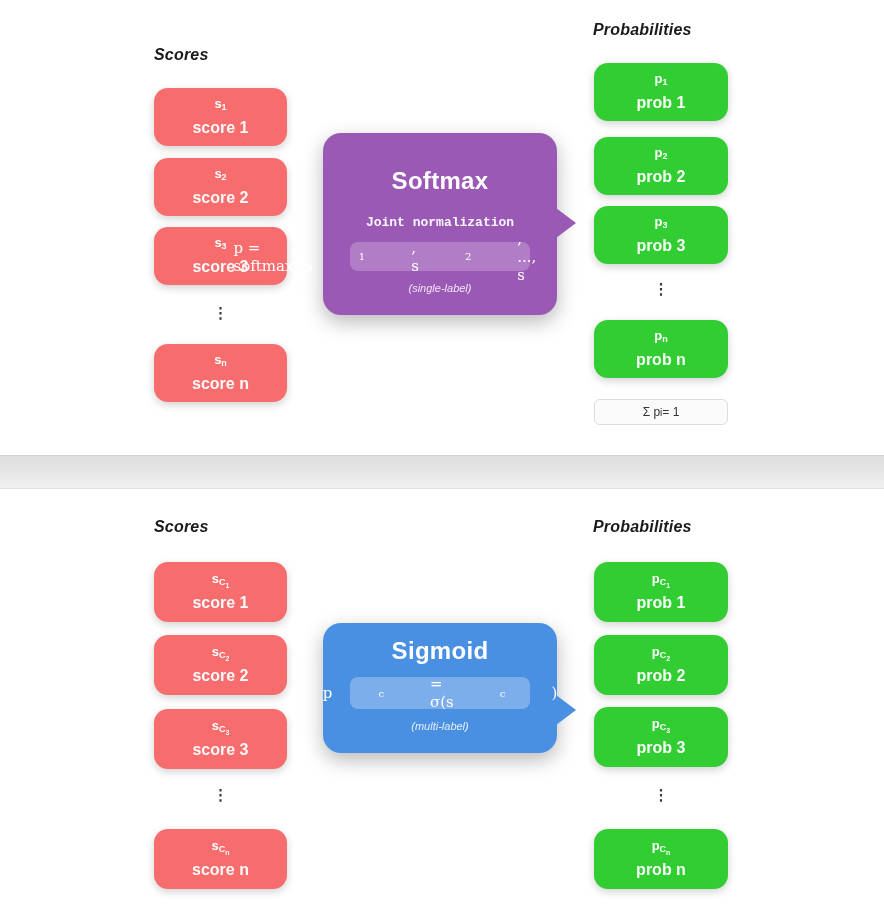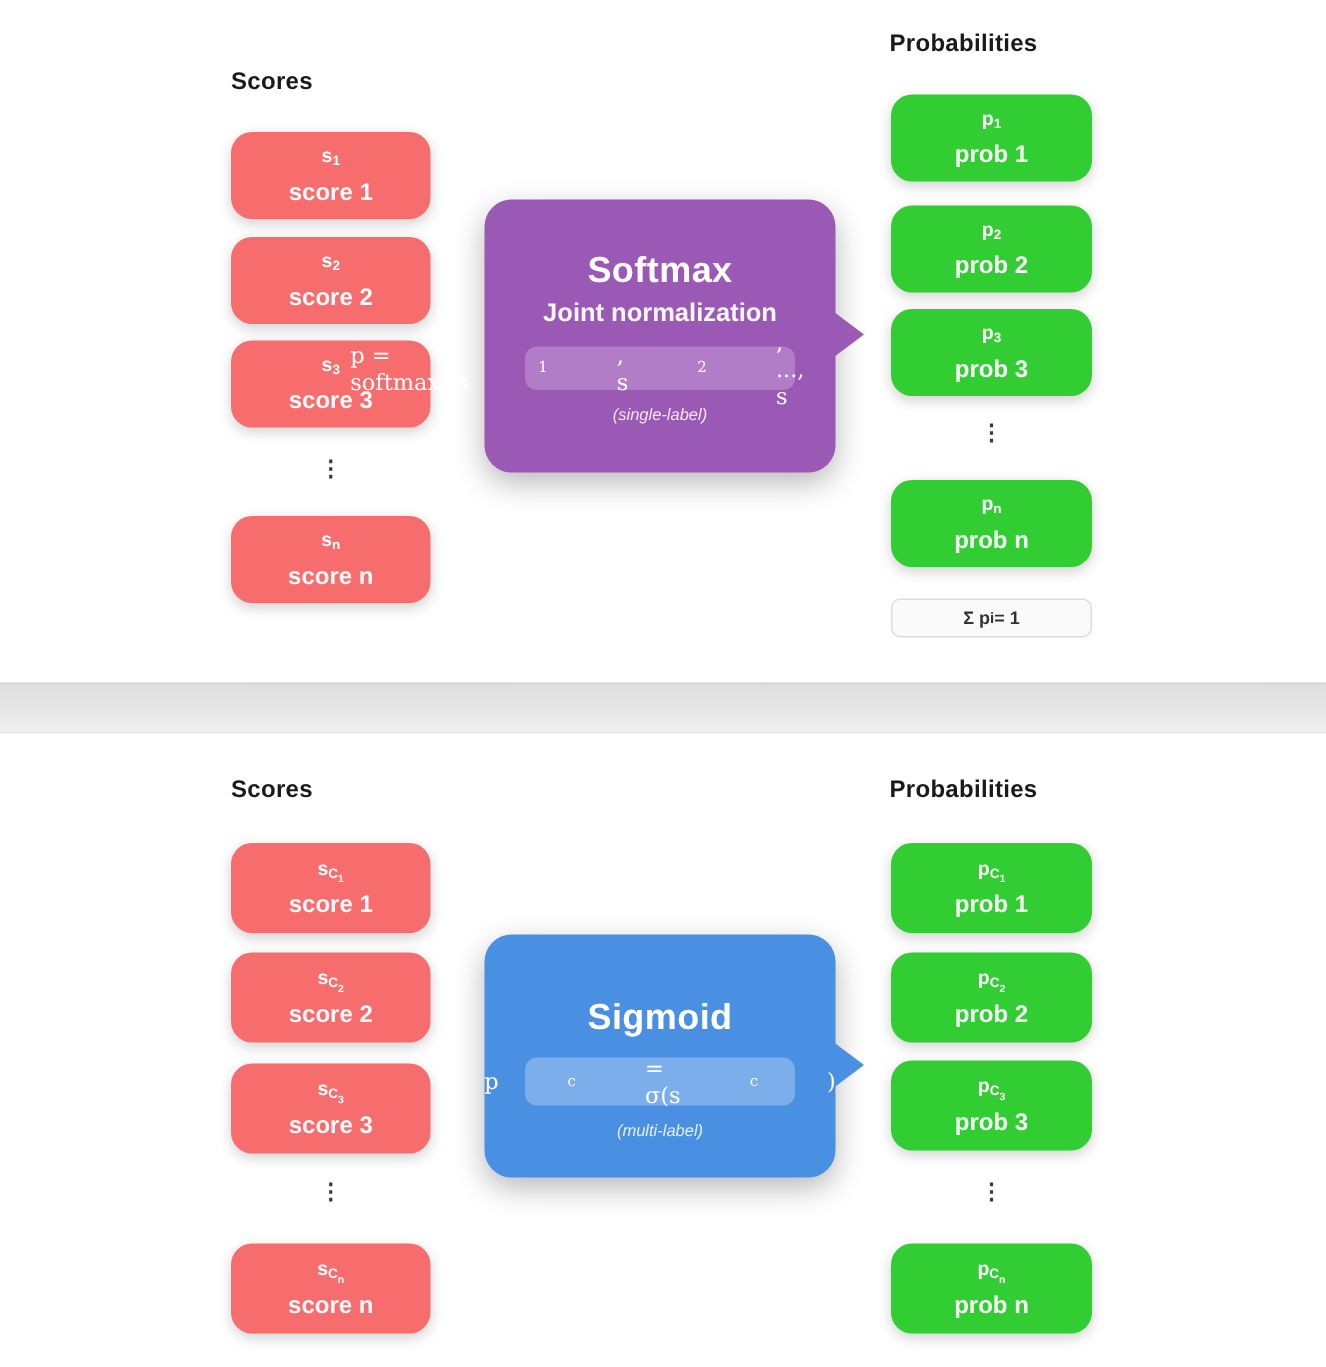--- a/index.html
+++ b/index.html
@@ -13,20 +13,21 @@
   #panel-sigmoid{top:489px;height:422px;}
   .divider{
     position:absolute;left:0;top:455px;width:884px;height:34px;
     background:linear-gradient(180deg,#dedede 0%,#e7e7e7 55%,#f0f0f0 100%);
     border-top:1px solid #d2d2d2;border-bottom:1px solid #e2e2e2;
     box-sizing:border-box;
   }
   .col-header{
     position:absolute;margin:0;font-size:16px;font-weight:bold;color:#1a1a1a;
     letter-spacing:.2px;
+    font-style:italic;
   }
   .col-left{left:154px;width:133px;}
   .col-right{left:594px;width:134px;}
   .box{
     position:absolute;height:58px;border-radius:14px;
     display:flex;flex-direction:column;align-items:center;justify-content:center;
     gap:2px;color:#fff;box-shadow:0 3px 9px rgba(0,0,0,.18);
   }
   .box.tall{height:60px;}
   .score{background:#f76c6c;}
@@ -38,43 +39,43 @@
   .dots{
     position:absolute;text-align:center;font-size:15px;font-weight:bold;color:#3a3a3a;
     line-height:18px;
   }
   .op{
     position:absolute;left:323px;width:234px;border-radius:18px;color:#fff;
     display:flex;flex-direction:column;align-items:center;
     box-shadow:0 7px 20px rgba(0,0,0,.28);
   }
   .op.softmax{top:133px;height:182px;background:#9b59b6;padding-top:34px;box-sizing:border-box;}
-  .op.sigmoid{top:134px;height:162px;background:#4a90e2;padding-top:42px;box-sizing:border-box;}
+  .op.sigmoid{top:134px;height:130px;background:#4a90e2;padding-top:14px;box-sizing:border-box;}
   .op-title{font-size:24px;font-weight:bold;line-height:28px;letter-spacing:.3px;}
-  .op-subtitle{margin-top:4px;font-size:17px;font-weight:600;color:rgba(255,255,255,.95);}
+  .op-subtitle{margin-top:20px;font-size:13px;font-weight:600;color:rgba(255,255,255,.95);font-family:Liberation Mono, monospace;}
   .op-formula{
     margin-top:12px;width:180px;height:29px;border-radius:8px;
     background:rgba(255,255,255,.22);
     display:flex;align-items:center;justify-content:center;
     font-family:"DejaVu Serif","Liberation Serif",serif;font-size:15px;color:#fff;gap:46px;
   }
   .op.sigmoid .op-formula{height:32px;background:rgba(255,255,255,.27);}
   .f-sub{font-size:10px;vertical-align:-3px;font-family:inherit;}
   .op-note{margin-top:11px;font-size:11px;font-style:italic;color:rgba(255,255,255,.85);}
   .beak{
     position:absolute;right:-19px;width:0;height:0;
     border-top:15px solid transparent;border-bottom:15px solid transparent;
   }
   .beak-purple{top:75px;border-left:20px solid #9b59b6;}
   .beak-blue{top:72px;border-left:20px solid #4a90e2;}
   .sum-box{
     position:absolute;height:26px;border-radius:6px;background:#fafafa;
     border:1px solid #dcdcdc;box-sizing:border-box;
     display:flex;align-items:center;justify-content:center;
-    font-size:12px;font-weight:bold;color:#333;
+    font-size:12px;font-weight:normal;color:#333;
   }
 </style>
 </head>
 <body>
 
 <section class="panel" id="panel-softmax">
 
   <h2 class="col-header" style="left:154px;top:46px;">Scores</h2>
   <h2 class="col-header" style="left:593px;top:21px;">Probabilities</h2>
 

